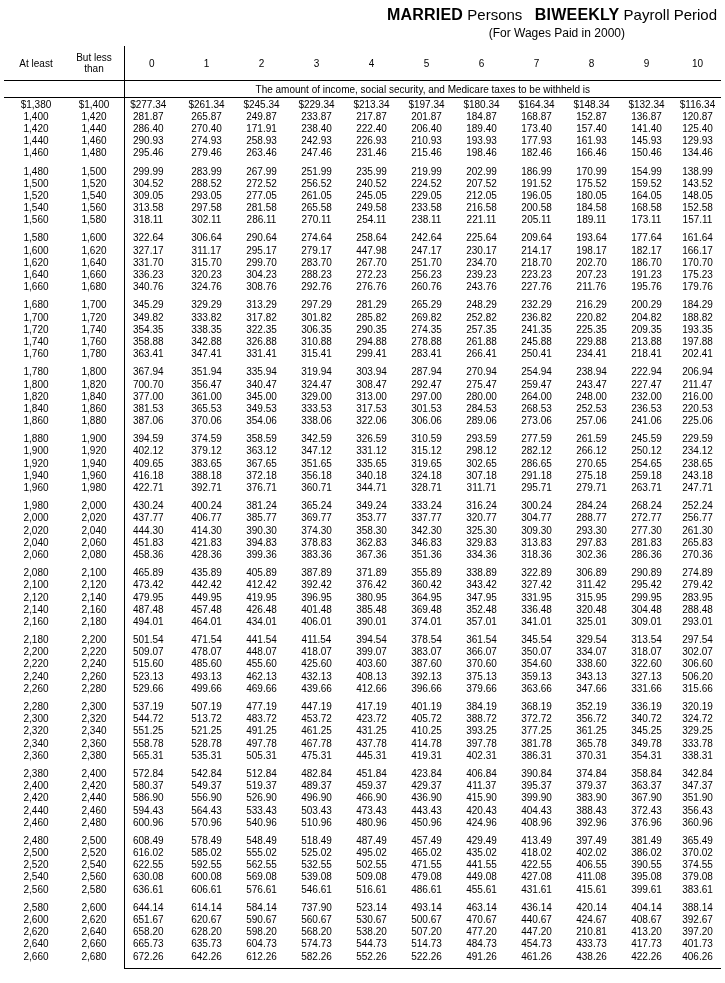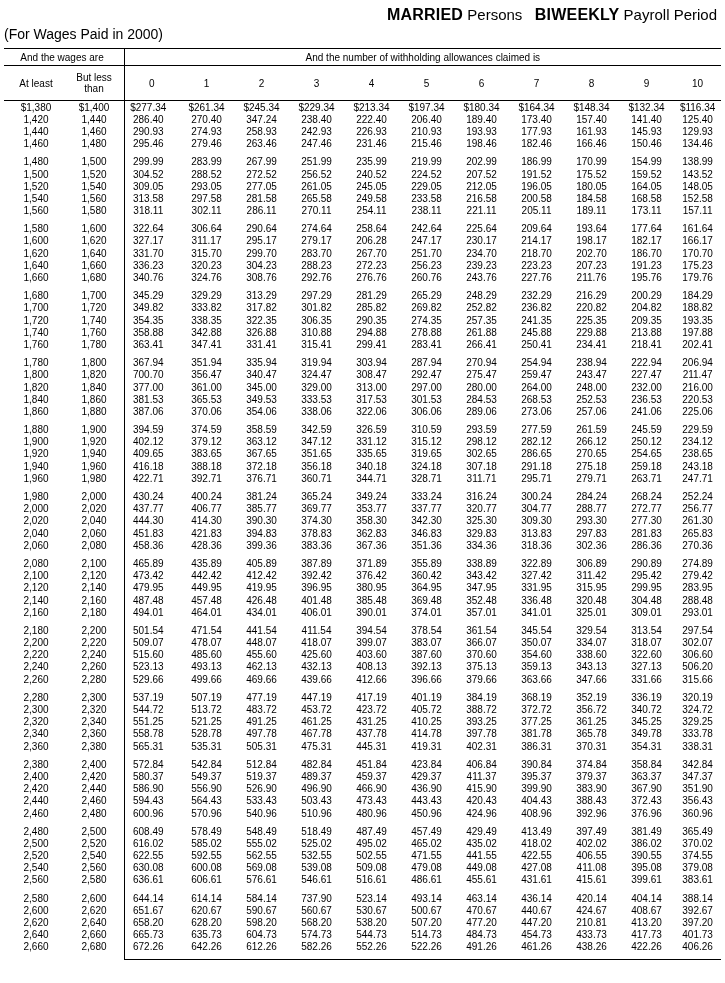--- a/index.html
+++ b/index.html
@@ -30,23 +30,23 @@
   .title-bold {
     font-size: 16px;
     font-weight: bold;
     letter-spacing: 0.2px;
   }
   .title-plain {
     font-size: 15px;
     font-weight: normal;
   }
   .subtitle-row {
-    text-align: left;
+    text-align: right;
     padding: 2px 96px 4px 0;
-    font-size: 14px;
+    font-size: 12px;
   }
   
   table.wh {
     border-collapse: collapse;
     table-layout: fixed;
     width: 717px;
     margin-top: 2px;
   }
   table.wh td, table.wh th {
     font-size: 10px;
@@ -125,68 +125,85 @@
       <col style="width:55px">
       <col style="width:55px">
       <col style="width:55px">
       <col style="width:55px">
       <col style="width:55px">
       <col style="width:55px">
       <col style="width:47px">
     </colgroup>
     <tbody>
       <tr>
-        <td class="bt bb hdr-wages" colspan="2">And the wages are</td>
-        <td class="bt bb spacer-col"></td>
-        <td class="bt bb bl hdr-allow" colspan="11">And the number of withholding allowances claimed is</td>
-      </tr>
-      <tr>
         <td class="bb hdr-atleast">At least</td>
         <td class="bb hdr-butless">
           <span>But less</span><br>
           <span>than</span>
         </td>
         <td class="bb spacer-col"></td>
         <td class="bb bl hdr-num">0</td>
         <td class="bb hdr-num">1</td>
         <td class="bb hdr-num">2</td>
         <td class="bb hdr-num">3</td>
         <td class="bb hdr-num">4</td>
         <td class="bb hdr-num">5</td>
         <td class="bb hdr-num">6</td>
         <td class="bb hdr-num">7</td>
         <td class="bb hdr-num">8</td>
         <td class="bb hdr-num">9</td>
         <td class="bb hdr-num">10</td>
       </tr>
+      <tr>
+        <td class="bb"></td>
+        <td class="bb"></td>
+        <td class="bb spacer-col"></td>
+        <td class="bb bl hdr-amount" colspan="11">The amount of income, social security, and Medicare taxes to be withheld is</td>
+      </tr>
     </tbody>
     <tbody id="table-body">
         <tr>
           <td class="cell-wage">$1,380</td>
           <td class="cell-wage">$1,400</td>
           <td class="spacer-col"></td>
           <td class="cell-tax bl first">$277.34</td>
           <td class="cell-tax">$261.34</td>
           <td class="cell-tax">$245.34</td>
           <td class="cell-tax">$229.34</td>
           <td class="cell-tax">$213.34</td>
           <td class="cell-tax">$197.34</td>
           <td class="cell-tax">$180.34</td>
           <td class="cell-tax">$164.34</td>
           <td class="cell-tax">$148.34</td>
           <td class="cell-tax">$132.34</td>
           <td class="cell-tax">$116.34</td>
         </tr>
         <tr>
+          <td class="cell-wage">1,400</td>
+          <td class="cell-wage">1,420</td>
+          <td class="spacer-col"></td>
+          <td class="cell-tax bl first">281.87</td>
+          <td class="cell-tax">265.87</td>
+          <td class="cell-tax">249.87</td>
+          <td class="cell-tax">233.87</td>
+          <td class="cell-tax">217.87</td>
+          <td class="cell-tax">201.87</td>
+          <td class="cell-tax">184.87</td>
+          <td class="cell-tax">168.87</td>
+          <td class="cell-tax">152.87</td>
+          <td class="cell-tax">136.87</td>
+          <td class="cell-tax">120.87</td>
+        </tr>
+        <tr>
           <td class="cell-wage">1,420</td>
           <td class="cell-wage">1,440</td>
           <td class="spacer-col"></td>
           <td class="cell-tax bl first">286.40</td>
           <td class="cell-tax">270.40</td>
-          <td class="cell-tax">347.24</td>
+          <td class="cell-tax">171.91</td>
           <td class="cell-tax">238.40</td>
           <td class="cell-tax">222.40</td>
           <td class="cell-tax">206.40</td>
           <td class="cell-tax">189.40</td>
           <td class="cell-tax">173.40</td>
           <td class="cell-tax">157.40</td>
           <td class="cell-tax">141.40</td>
           <td class="cell-tax">125.40</td>
         </tr>
         <tr>
@@ -330,21 +347,21 @@
           <td class="cell-tax">161.64</td>
         </tr>
         <tr>
           <td class="cell-wage">1,600</td>
           <td class="cell-wage">1,620</td>
           <td class="spacer-col"></td>
           <td class="cell-tax bl first">327.17</td>
           <td class="cell-tax">311.17</td>
           <td class="cell-tax">295.17</td>
           <td class="cell-tax">279.17</td>
-          <td class="cell-tax">206.28</td>
+          <td class="cell-tax">447.98</td>
           <td class="cell-tax">247.17</td>
           <td class="cell-tax">230.17</td>
           <td class="cell-tax">214.17</td>
           <td class="cell-tax">198.17</td>
           <td class="cell-tax">182.17</td>
           <td class="cell-tax">166.17</td>
         </tr>
         <tr>
           <td class="cell-wage">1,620</td>
           <td class="cell-wage">1,640</td>

